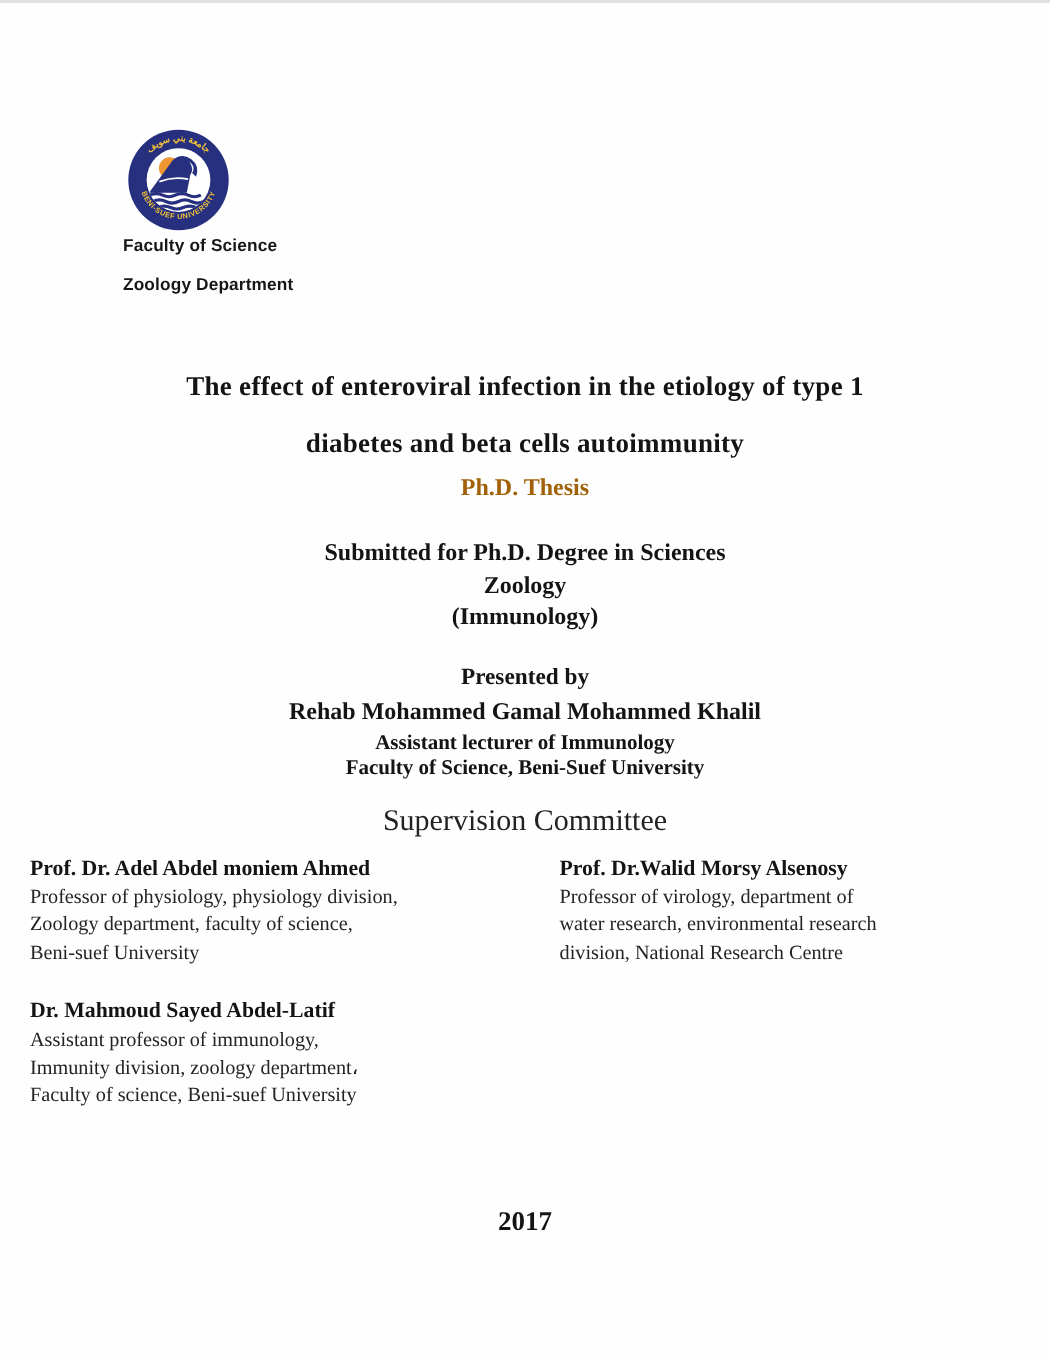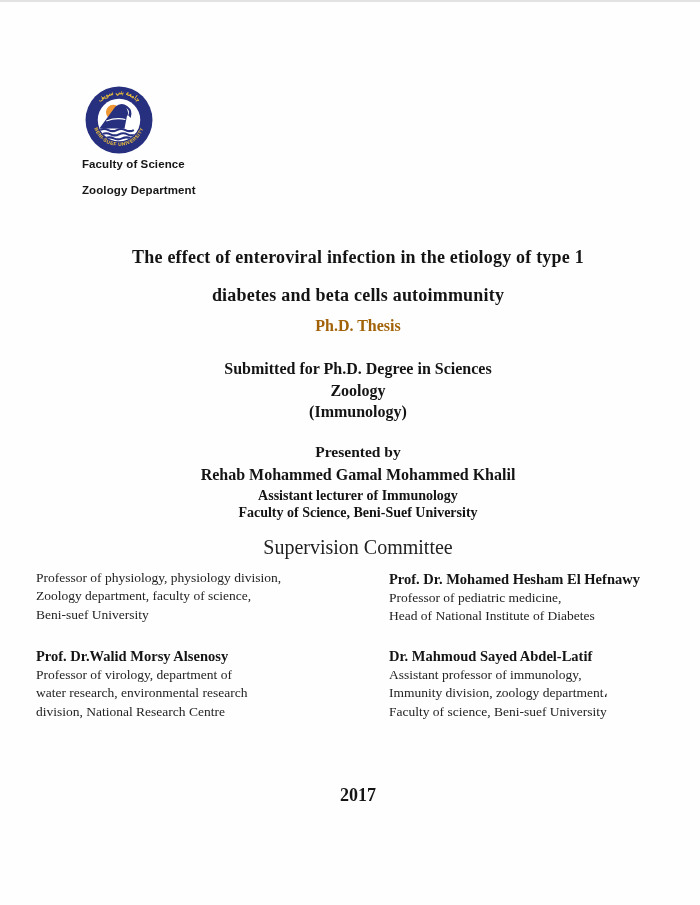--- a/index.html
+++ b/index.html
@@ -23,21 +23,21 @@
     font-family:"Liberation Sans", sans-serif;
     font-weight:bold;
     font-size:11.5px;
     color:#161616;
     letter-spacing:.1px;
   }
   .inst-label.faculty{margin-top:4px;}
   .inst-label.dept{margin-top:14px;}
 
   
-  .main{position:absolute;top:236px;left:16px;right:0;text-align:center;}
+  .main{position:absolute;top:236px;left:0;right:0;text-align:center;}
   .title{
     font-size:18px;font-weight:bold;line-height:38px;color:#141414;margin:0;
     letter-spacing:.2px;
   }
   .thesis-type{font-size:16px;font-weight:bold;line-height:24px;color:#a16207;}
   .submission{margin-top:20px;font-weight:bold;font-size:16px;line-height:21.5px;color:#141414;}
   .presented-heading{margin-top:17px;font-size:15.5px;font-weight:bold;line-height:23px;color:#141414;}
   .author-name{font-size:16px;font-weight:bold;line-height:24px;color:#141414;}
   .author-sub{font-size:14px;font-weight:bold;line-height:17.5px;color:#141414;}
   .committee-heading{
@@ -106,28 +106,24 @@
 
     <div class="presented-heading">Presented by</div>
     <div class="author-name">Rehab Mohammed Gamal Mohammed Khalil</div>
     <div class="author-sub">Assistant lecturer of Immunology</div>
     <div class="author-sub">Faculty of Science, Beni-Suef University</div>
 
     <div class="committee-heading">Supervision Committee</div>
 
     <div class="committee-grid">
       <div class="member">
+        <div class="member-name">Prof. Dr. Adel Abdel moniem Ahmed</div>
         <div class="member-line">Professor of physiology, physiology division,</div>
         <div class="member-line">Zoology department, faculty of science,</div>
         <div class="member-line">Beni-suef University</div>
-      </div>
-      <div class="member">
-        <div class="member-name">Prof. Dr. Mohamed Hesham El Hefnawy</div>
-        <div class="member-line">Professor of pediatric medicine,</div>
-        <div class="member-line">Head of National Institute of Diabetes</div>
       </div>
       <div class="member">
         <div class="member-name">Prof. Dr.Walid Morsy Alsenosy</div>
         <div class="member-line">Professor of virology, department of</div>
         <div class="member-line">water research, environmental research</div>
         <div class="member-line">division, National Research Centre</div>
       </div>
       <div class="member">
         <div class="member-name">Dr. Mahmoud Sayed Abdel-Latif</div>
         <div class="member-line">Assistant professor of immunology,</div>

